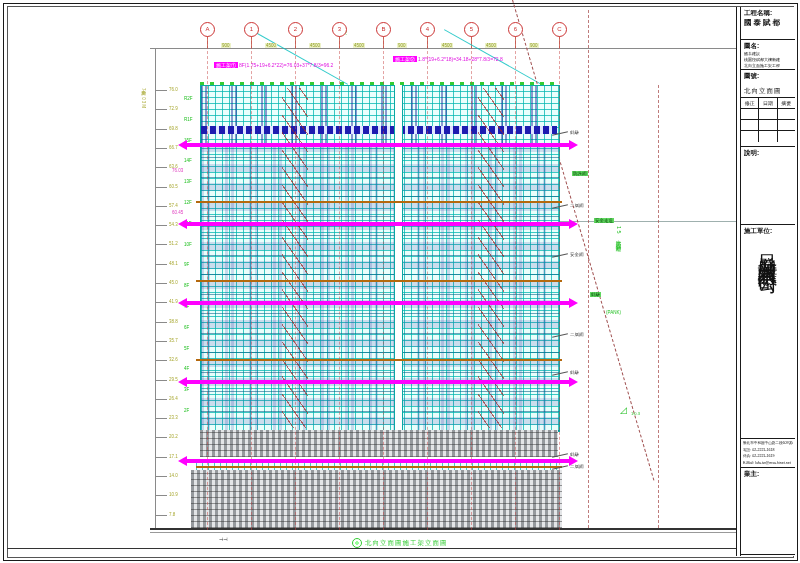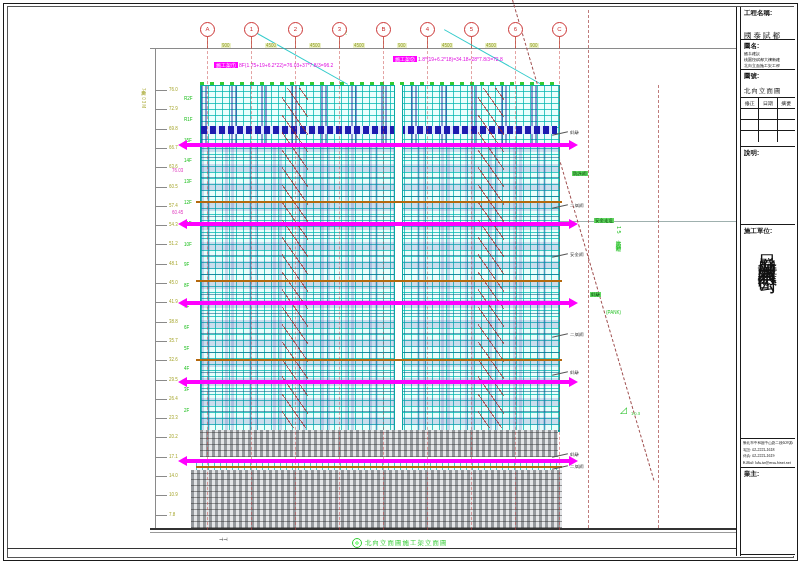--- a/index.html
+++ b/index.html
@@ -94,21 +94,21 @@
   .stamp{left:352px;top:538px;display:flex;align-items:center;gap:3px;z-index:6;}
   .stamp-ic{width:8px;height:8px;border:1px solid #3c3;border-radius:50%;
     background:radial-gradient(circle,#9f9 30%,transparent 32%);}
   .stamp-tx{font-size:6.5px;color:#3c3;letter-spacing:1px;white-space:nowrap;}
 
   
   .tb{left:736px;top:7px;width:58px;height:549px;border-left:1px solid #1a1a1a;z-index:8;background:#fff;}
   .tb-in{position:absolute;left:3px;top:0;width:54px;height:100%;border-left:1px solid #1a1a1a;}
   .tb-sec{position:absolute;left:0;width:54px;border-bottom:1px solid #1a1a1a;box-sizing:border-box;padding:2px 3px;}
   .tb-lab{font-size:6.5px;font-weight:bold;color:#111;}
-  .tb-name{font-size:7.5px;color:#111;letter-spacing:2px;margin-top:13px;}
+  .tb-name{font-size:7.5px;color:#111;letter-spacing:2px;margin-top:0;font-weight:bold;}
   .tb-small{font-size:4px;color:#111;line-height:6px;}
   .tb-no{font-size:6.5px;color:#111;letter-spacing:1px;margin-top:6px;}
   .revtable{position:absolute;left:0;top:91px;width:54px;height:49px;border-bottom:1px solid #1a1a1a;box-sizing:border-box;}
   .revrow{display:flex;height:11px;border-bottom:1px solid #1a1a1a;box-sizing:border-box;}
   .revrow:last-child{border-bottom:none;}
   .revcell{flex:1;border-right:1px solid #1a1a1a;box-sizing:border-box;font-size:5px;text-align:center;line-height:10px;color:#111;}
   .revcell:last-child{border-right:none;}
   .company{position:absolute;left:0;top:231px;width:54px;height:200px;display:flex;justify-content:center;}
   .company-tx{writing-mode:vertical-rl;font-family:"Liberation Serif",serif;font-size:20px;
     letter-spacing:3px;color:#111;line-height:1;}

